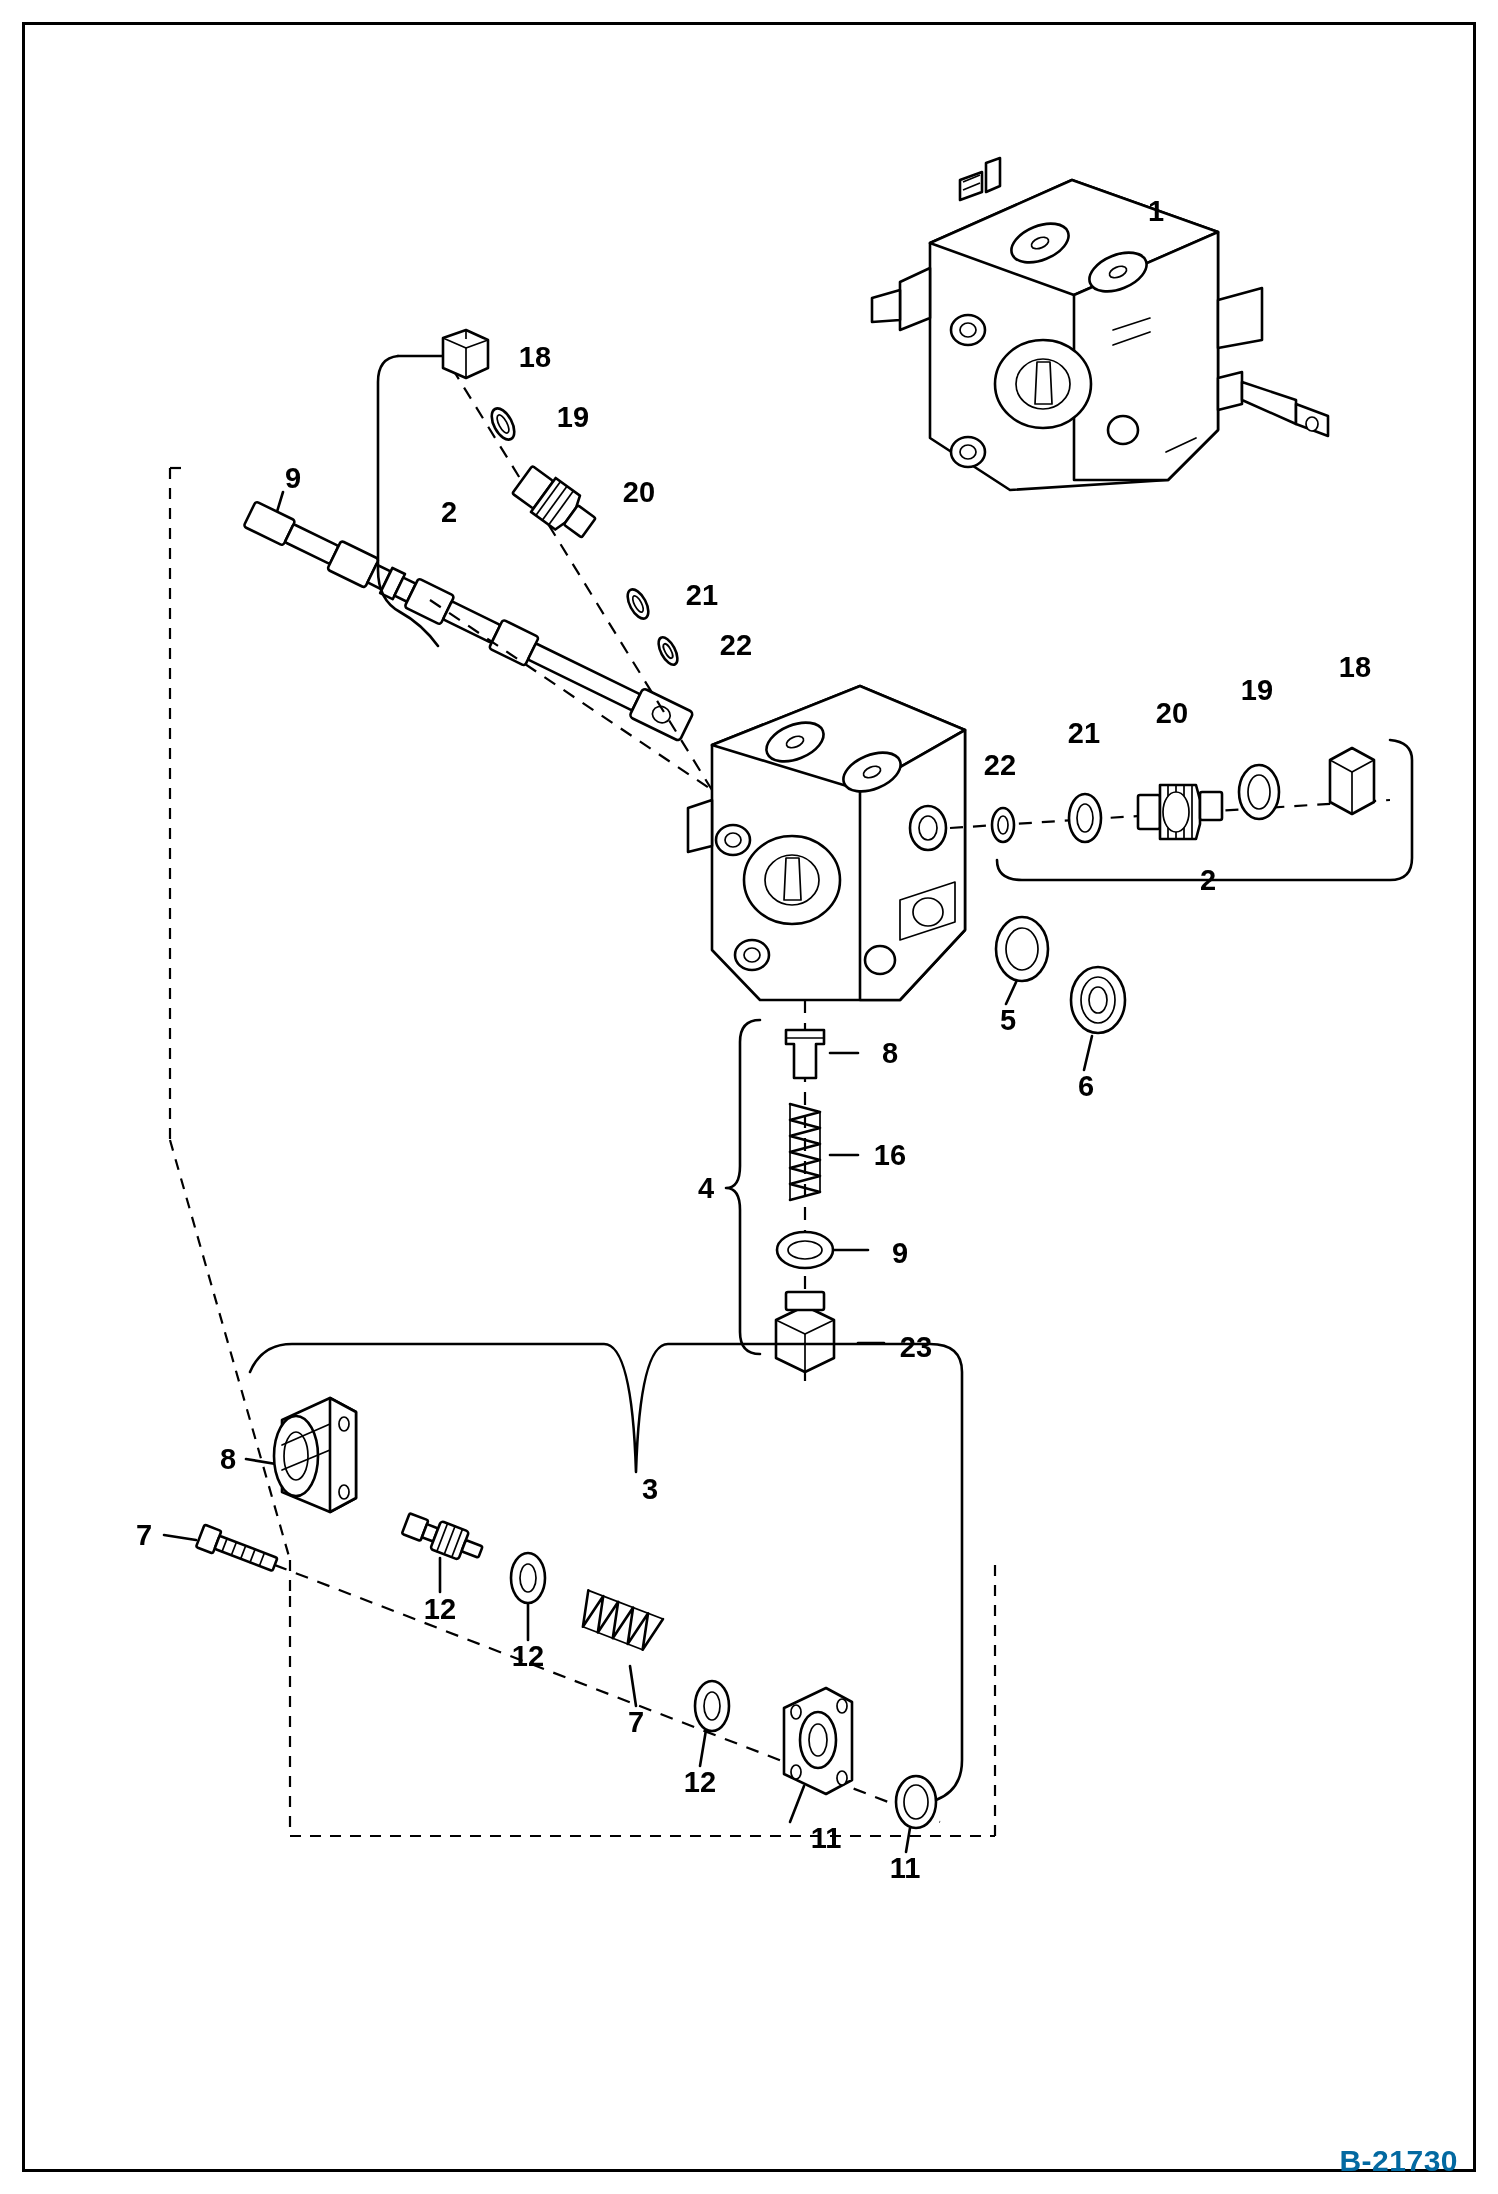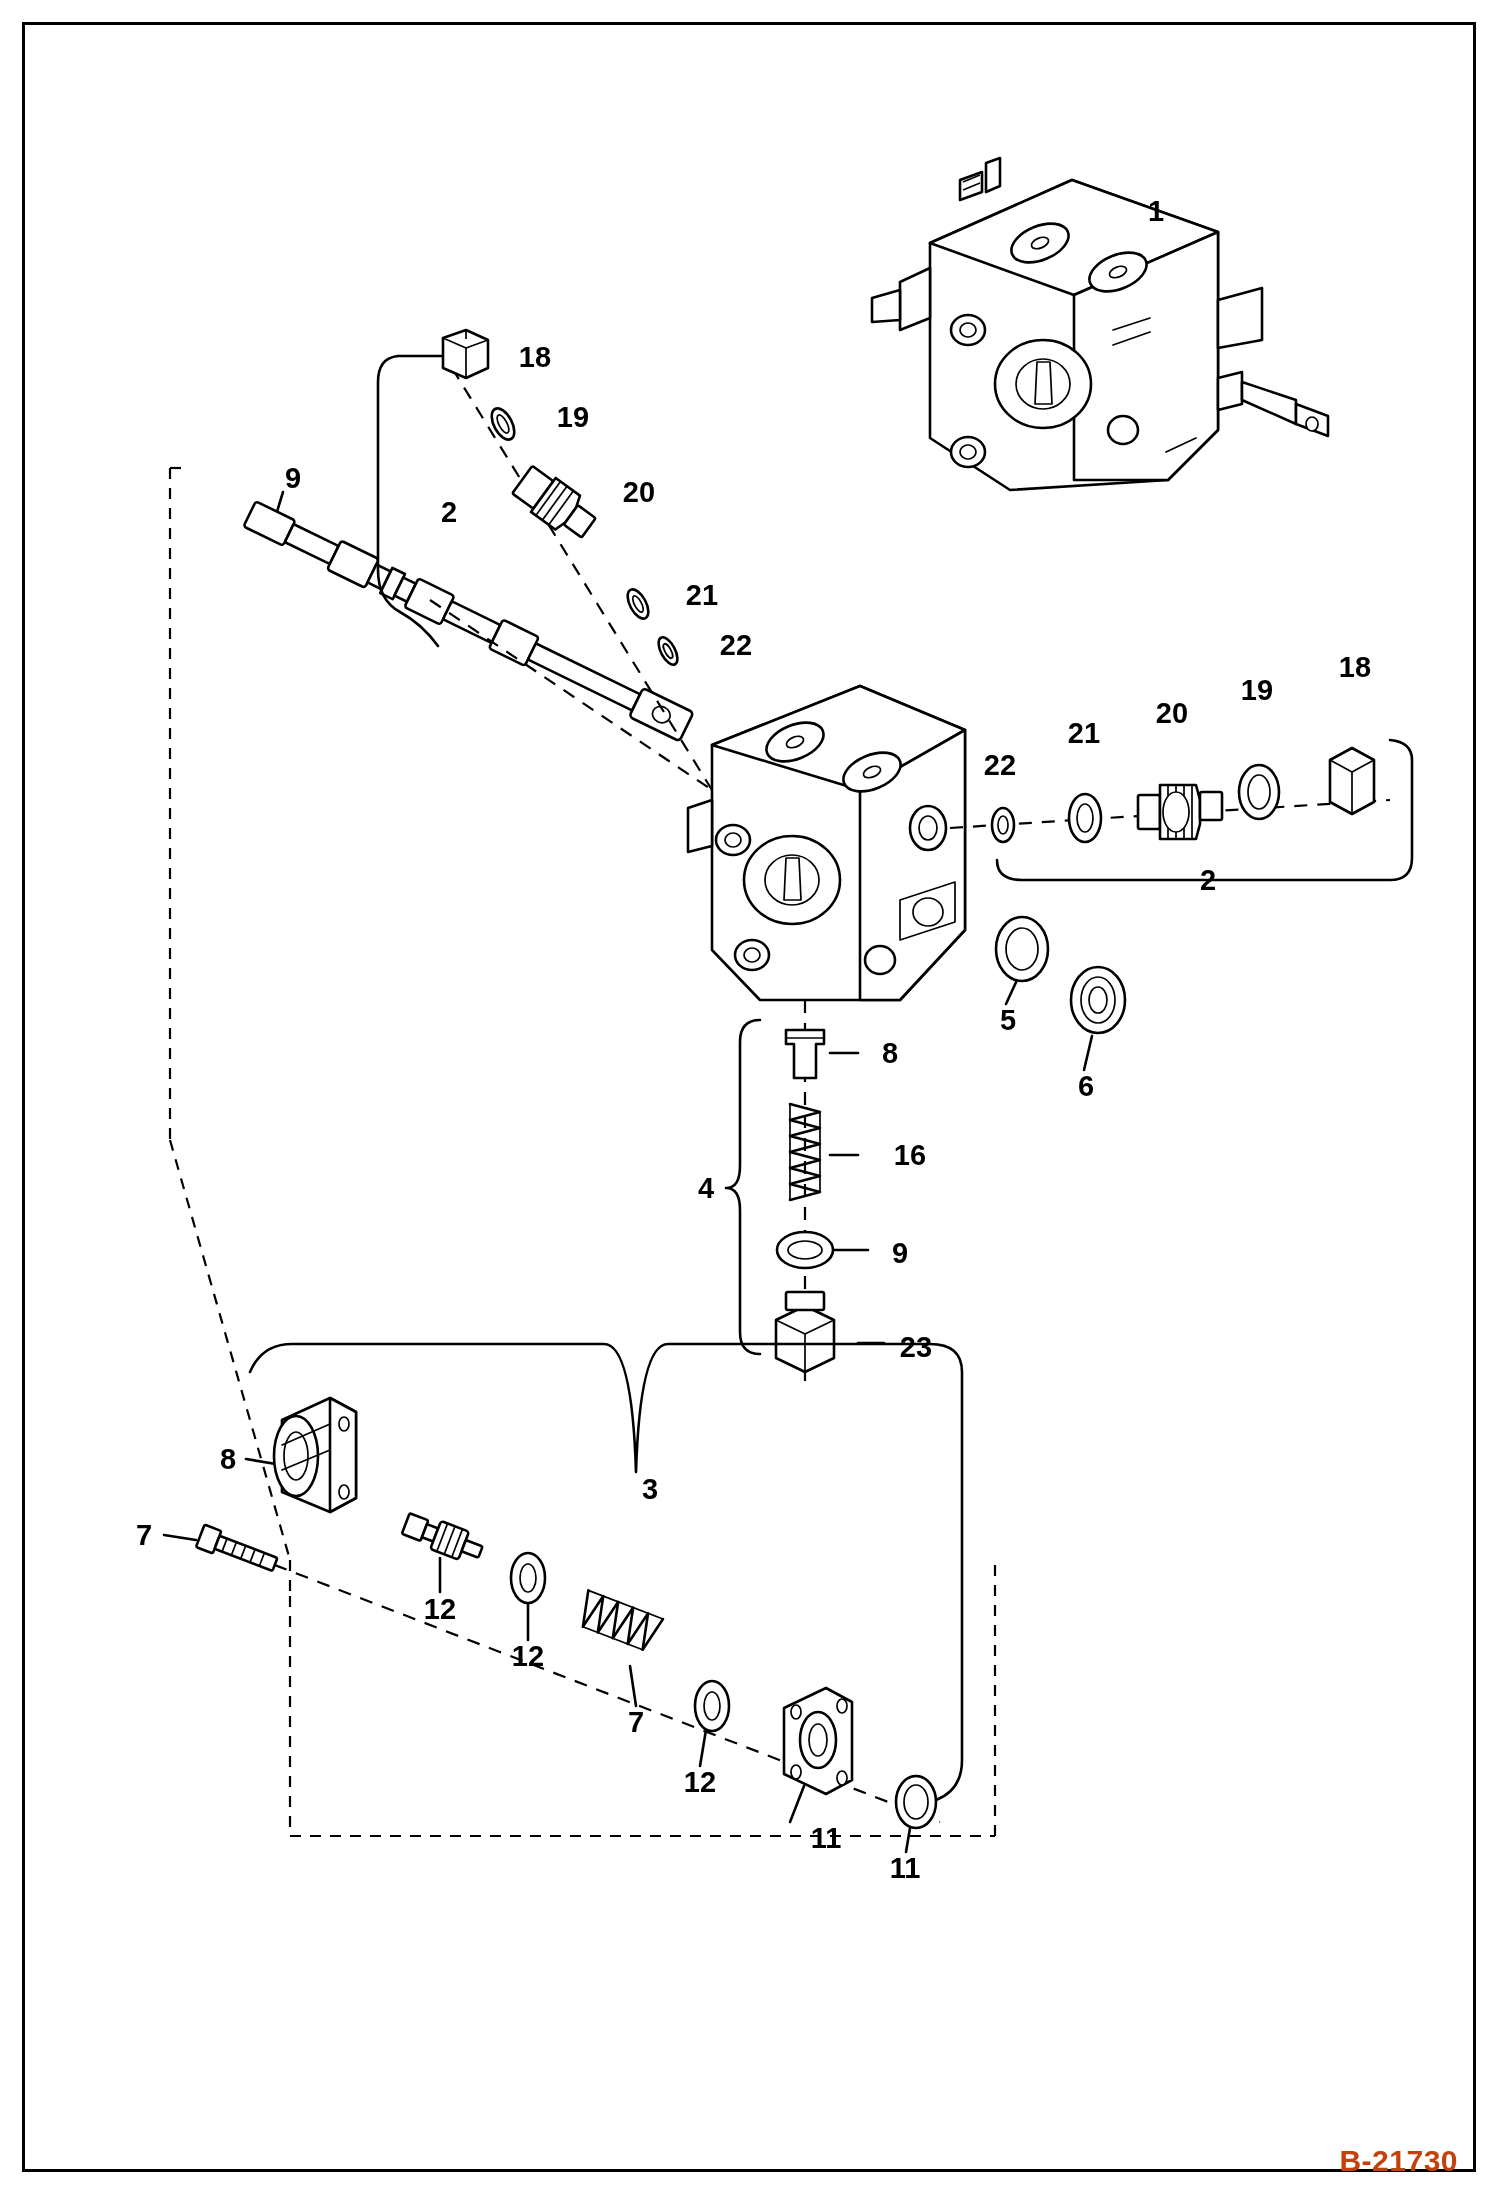--- a/index.html
+++ b/index.html
@@ -53,21 +53,21 @@
     white-space: nowrap;
   }
   #figcode {
     position: absolute;
     right: 40px;
     bottom: 16px;
     font-family: "Liberation Sans", sans-serif;
     font-size: 30px;
     font-weight: bold;
     letter-spacing: 0.5px;
-    color: #c2410c;
+    color: #0369a1;
   }
 </style>
 </head>
 <body>
 
 <div id="page">
 
   <div id="frame"></div>
 
   <svg id="canvas" viewBox="0 0 1498 2194" xmlns="http://www.w3.org/2000/svg">
@@ -361,21 +361,21 @@
   <div class="callout" style="left:293px; top:478px;">9</div>
   <div class="callout" style="left:1000px; top:765px;">22</div>
   <div class="callout" style="left:1084px; top:733px;">21</div>
   <div class="callout" style="left:1172px; top:713px;">20</div>
   <div class="callout" style="left:1257px; top:690px;">19</div>
   <div class="callout" style="left:1355px; top:667px;">18</div>
   <div class="brace-label" style="left:1208px; top:880px;">2</div>
   <div class="callout" style="left:1008px; top:1020px;">5</div>
   <div class="callout" style="left:1086px; top:1086px;">6</div>
   <div class="callout" style="left:890px; top:1053px;">8</div>
-  <div class="callout" style="left:890px; top:1155px;margin-left:20px;">16</div>
+  <div class="callout" style="left:890px; top:1155px;">16</div>
   <div class="callout" style="left:900px; top:1253px;">9</div>
   <div class="callout" style="left:916px; top:1347px;text-align:center;">23</div>
   <div class="brace-label" style="left:706px; top:1188px;">4</div>
   <div class="callout" style="left:228px; top:1459px;">8</div>
   <div class="callout" style="left:144px; top:1535px;">7</div>
   <div class="callout" style="left:440px; top:1609px;">12</div>
   <div class="callout" style="left:528px; top:1656px;">12</div>
   <div class="callout" style="left:636px; top:1722px;">7</div>
   <div class="callout" style="left:700px; top:1782px;">12</div>
   <div class="callout" style="left:826px; top:1838px;">11</div>

